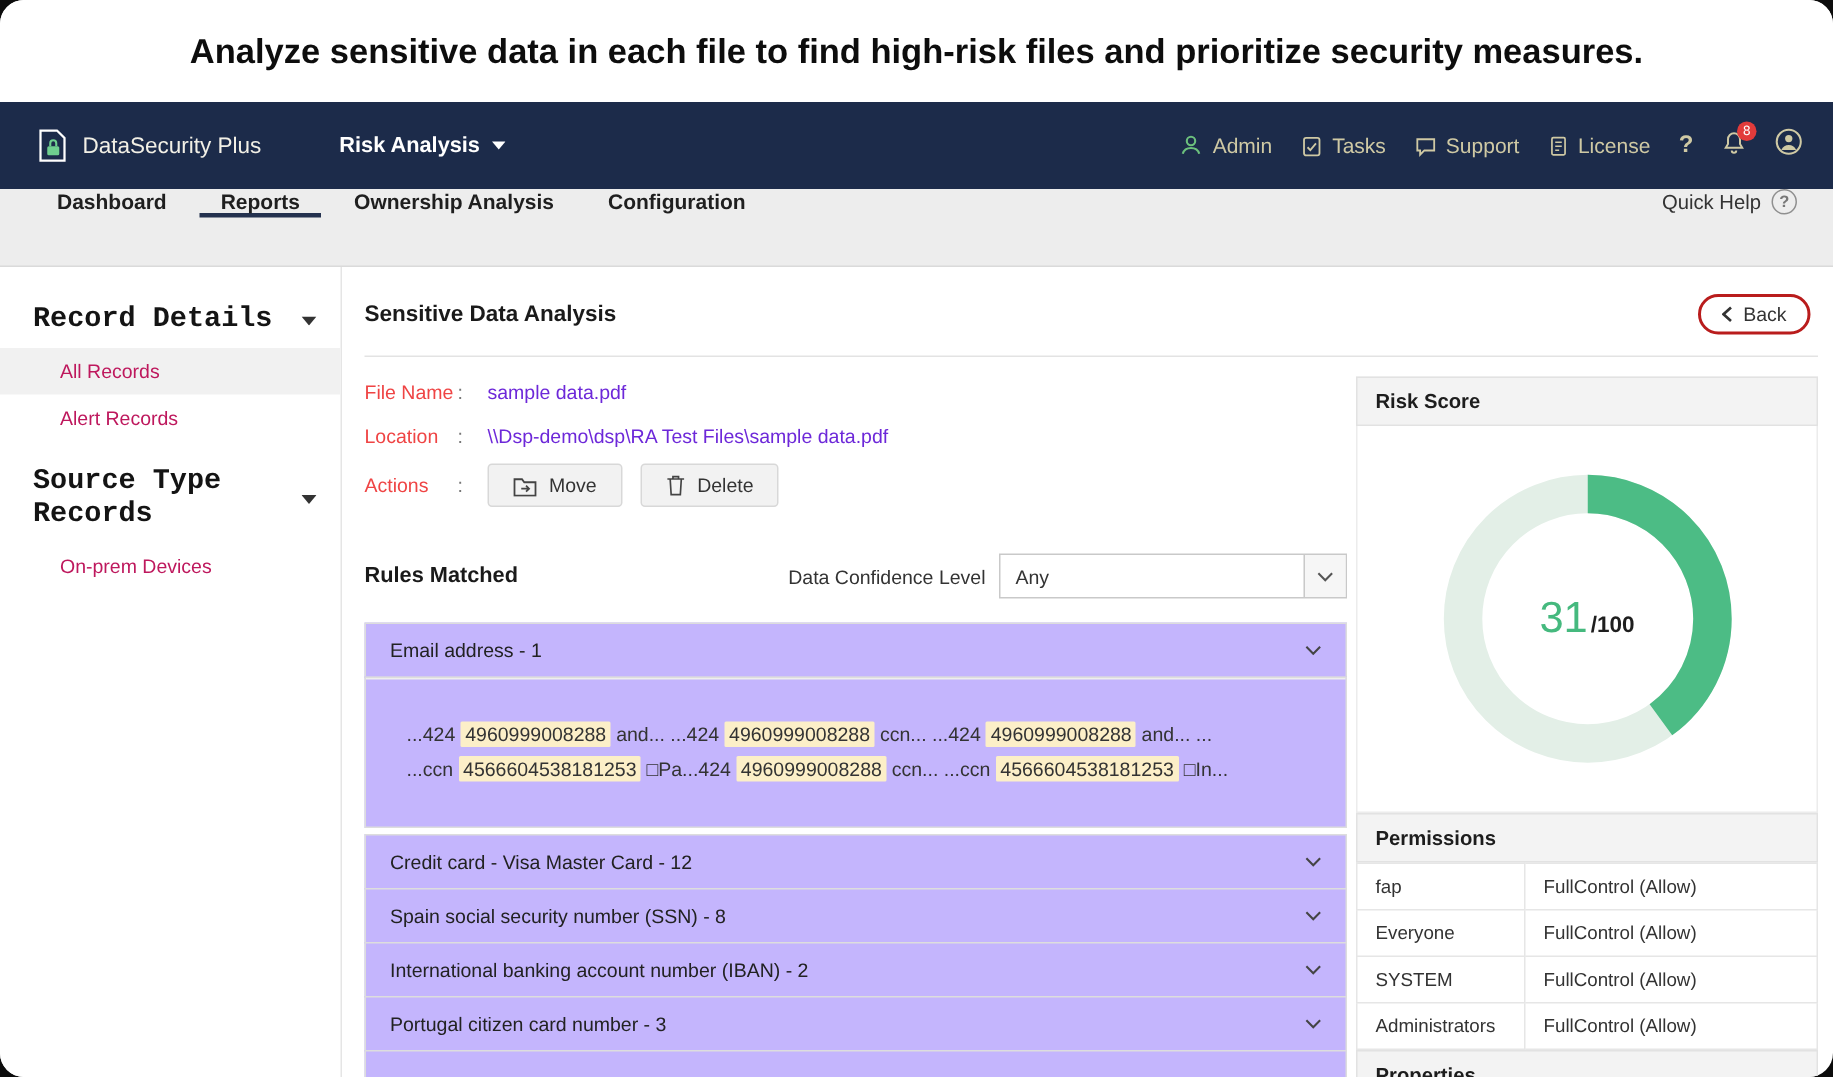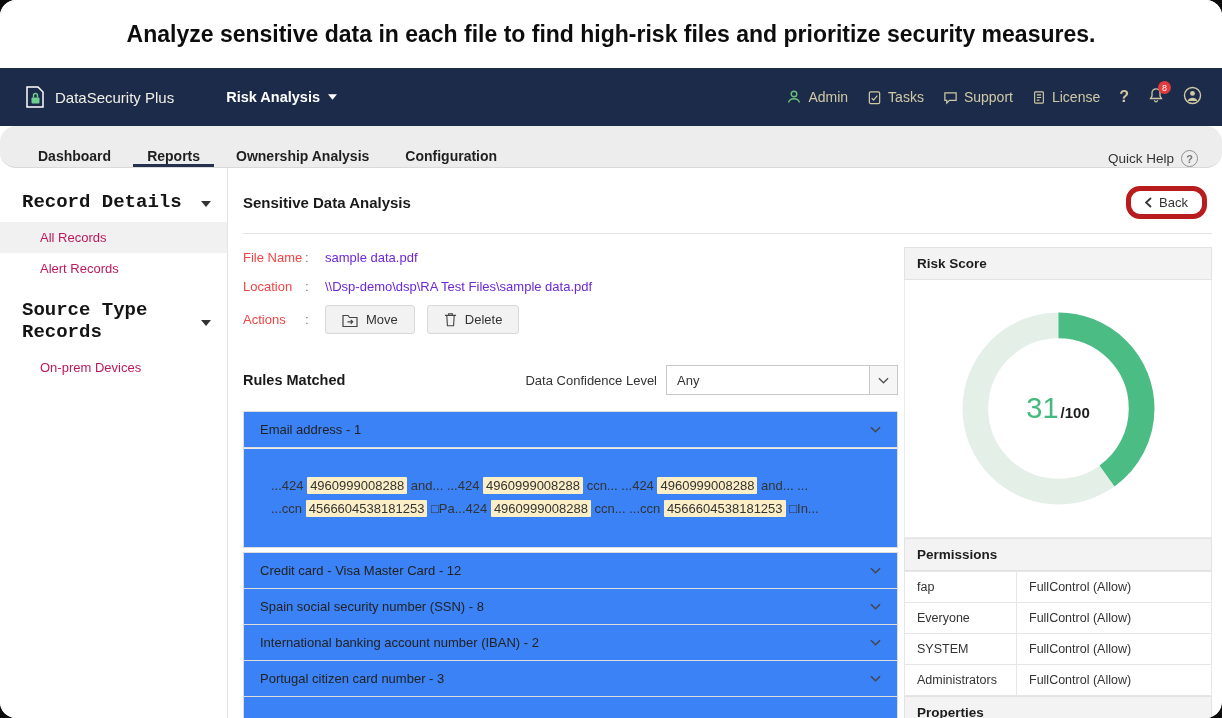--- a/index.html
+++ b/index.html
@@ -23,22 +23,22 @@
   .admin-icon { color:#6cc07d; }
   .help-icon { color:#cfc9a4; font-size:16px; font-weight:bold; cursor:pointer; }
   .help-icon::after { content:"?"; }
   .bell-wrap { position:relative; color:#cfc9a4; cursor:pointer; }
   .badge { position:absolute; top:-6px; right:-7px; background:#e23b3b; color:#fff;
            font-size:9px; min-width:13px; height:13px; border-radius:8px;
            display:flex; align-items:center; justify-content:center; padding:0 3px; }
   .profile { color:#cfc9a4; cursor:pointer; }
 
   
-  .nav { height:42px; background:#ededed; border-bottom:1px solid #dadada;
-         display:flex; align-items:flex-end; padding:0 24px;border-radius:16px; }
+  .nav { height:52px; background:#ededed; border-bottom:1px solid #dadada;
+         display:flex; align-items:flex-start; padding:0 24px; }
   .nav-tab { display:flex; align-items:center; padding:0 14px; margin-right:8px;
              font-size:14px; font-weight:bold; color:#1f1f1f; cursor:pointer;
              border-bottom:3px solid transparent; }
   .nav-tab.active { border-bottom-color:#24324f; }
   .quick-help { margin-left:auto; display:flex; align-items:center; gap:7px;
                 font-size:13.5px; color:#333; cursor:pointer; }
   .q-circle { width:17px; height:17px; border:1.5px solid #8f8f8f; border-radius:50%;
               display:flex; align-items:center; justify-content:center; color:#777;
               font-size:11px; font-weight:bold; }
   .q-circle::after { content:"?"; }
@@ -51,21 +51,21 @@
   .side-item { padding:8px 16px 8px 40px; font-size:13px; color:#be185d; cursor:pointer; }
   .side-item.active { background:#f1f1f1; }
   .side-group { margin-bottom:6px; }
   .side-chevron { color:#444; }
 
   .content { flex:1; padding:18px 10px 0 15px; overflow:hidden; }
   .content-header { display:flex; justify-content:space-between; align-items:center;
                     padding:0 5px 14px 0; border-bottom:1px solid #e3e3e3; }
   .page-title { font-size:15px; font-weight:bold; color:#1a1a1a; }
   .back-btn { display:inline-flex; align-items:center; gap:7px; background:#fff;
-              border:5px solid #b91c1c; border-radius:14px; padding:4px 14px;
+              border:2px solid #b91c1c; border-radius:14px; padding:4px 14px;
               font-size:13px; color:#333; cursor:pointer; }
 
   .content-body { display:flex; gap:6px; margin-top:13px; }
   .main-col { width:655px; flex-shrink:0; }
   .right-col { flex:1; min-width:0; }
 
   
   .info-row { display:flex; align-items:center; font-size:13px; margin-bottom:9px; min-height:20px; }
   .info-label { width:62px; color:#ef4444; flex-shrink:0; }
   .info-colon { width:20px; color:#777; }
@@ -81,21 +81,21 @@
   .rules-header { margin-top:31px; display:flex; align-items:center; }
   .rules-title { font-size:14.5px; font-weight:bold; color:#1a1a1a; }
   .conf-label { margin-left:auto; font-size:13px; color:#333; margin-right:9px; }
   .select-box { width:232px; height:30px; border:1px solid #c9c9c9; background:#fff;
                 display:flex; align-items:stretch; cursor:pointer; }
   .select-text { flex:1; display:flex; align-items:center; padding-left:10px; font-size:13px; color:#333; }
   .select-caret { width:28px; border-left:1px solid #c9c9c9; background:#f6f6f6;
                   display:flex; align-items:center; justify-content:center; color:#555; }
 
   .accordion { margin-top:16px; }
-  .acc-item { border:1px solid #ddd; margin-top:-1px; background:#3b82f6; }
+  .acc-item { border:1px solid #ddd; margin-top:-1px; background:#c4b5fd; }
   .acc-item:first-child { margin-top:0; }
   .acc-item.gap-top { margin-top:4px; }
   .acc-header { height:35px; display:flex; align-items:center; padding:0 16px;
                 font-size:13px; color:#222; cursor:pointer; }
   .acc-chevron { margin-left:auto; color:#444; display:flex; }
   .acc-body { padding:25px 18px 27px 27px; font-size:13px; color:#333; line-height:23px; border-top:1px solid #eee; }
   .match-line { white-space:nowrap; overflow:hidden; }
   mark.hl { background:#fcefc8; color:#333; padding:1px 3px; border-radius:1px; }
 
   

